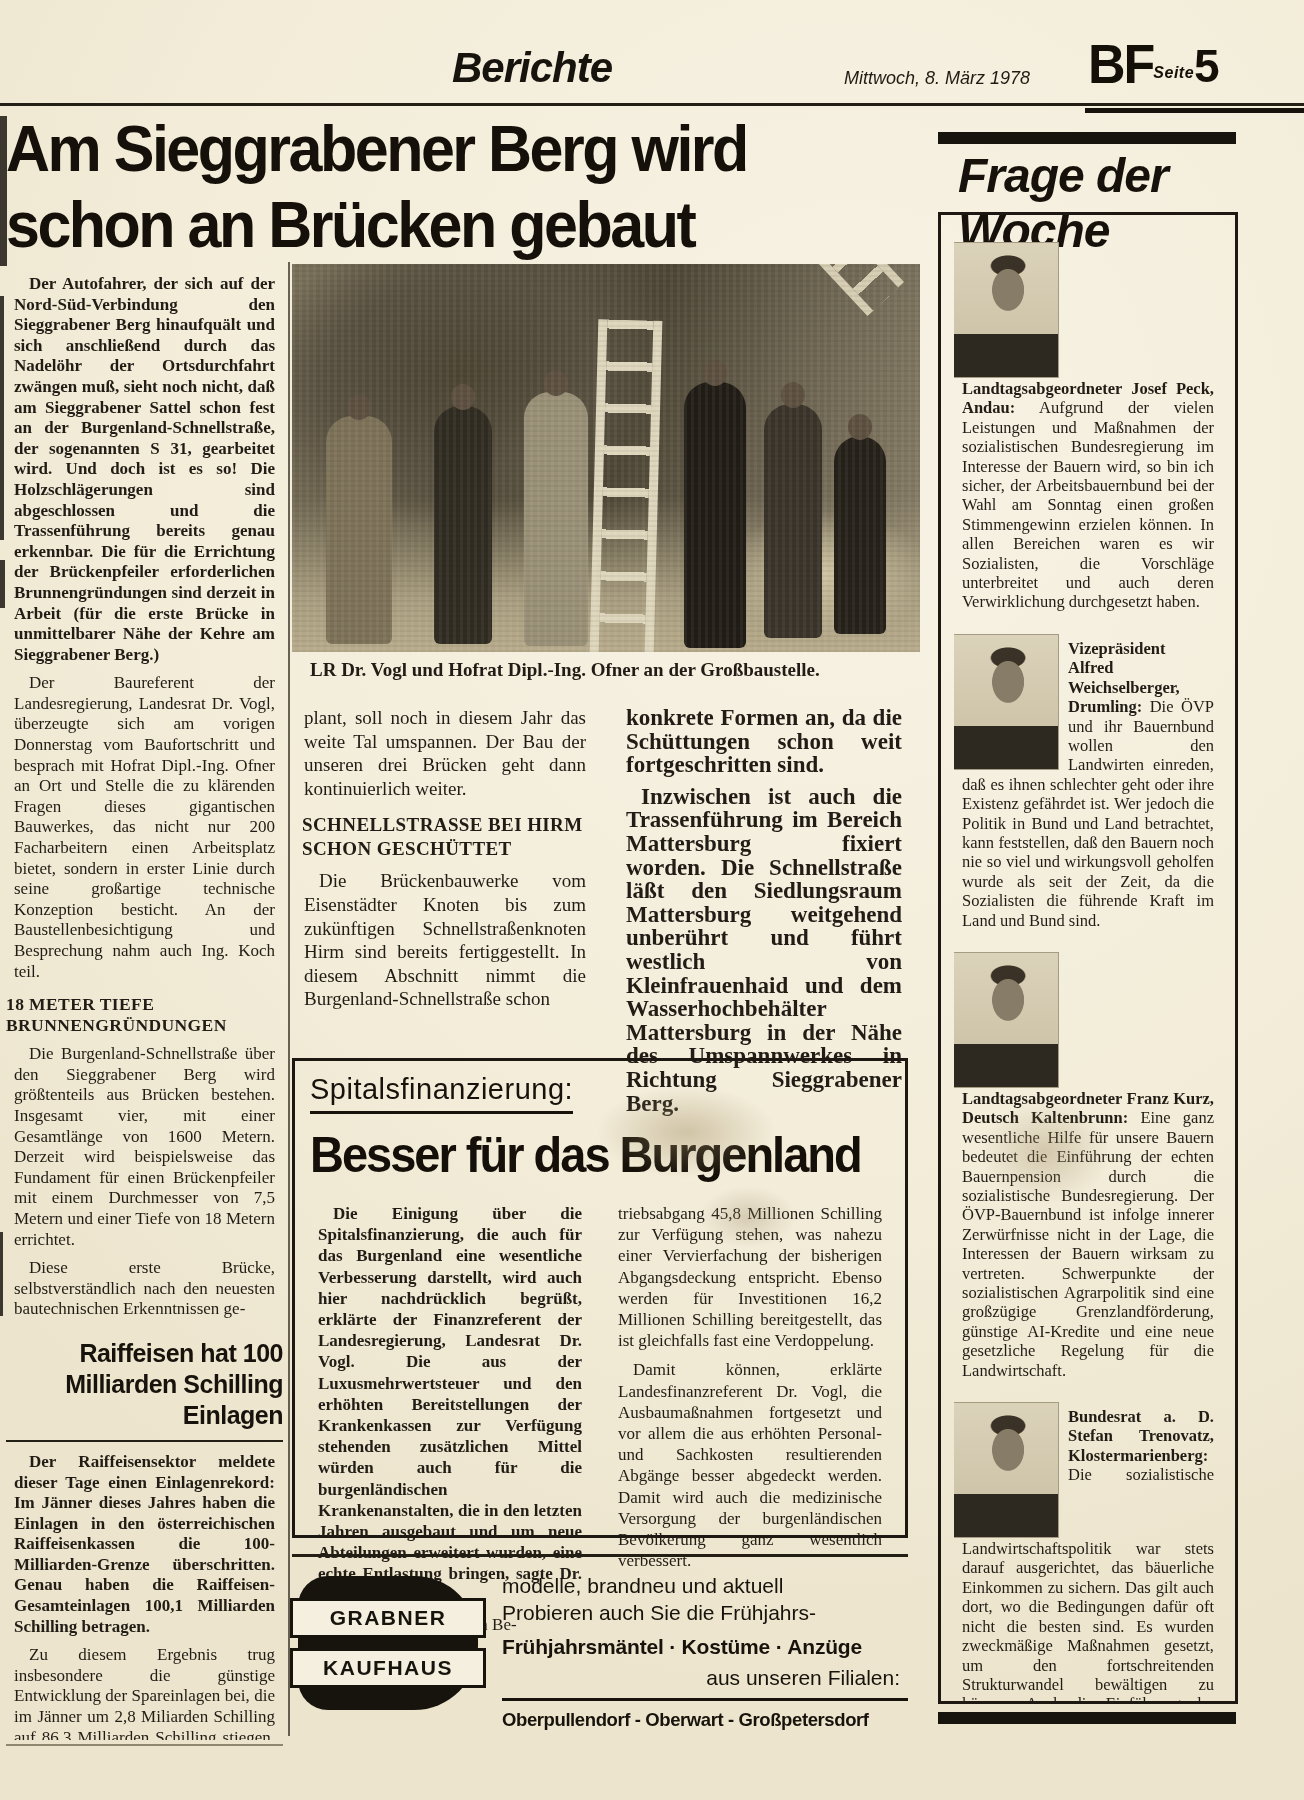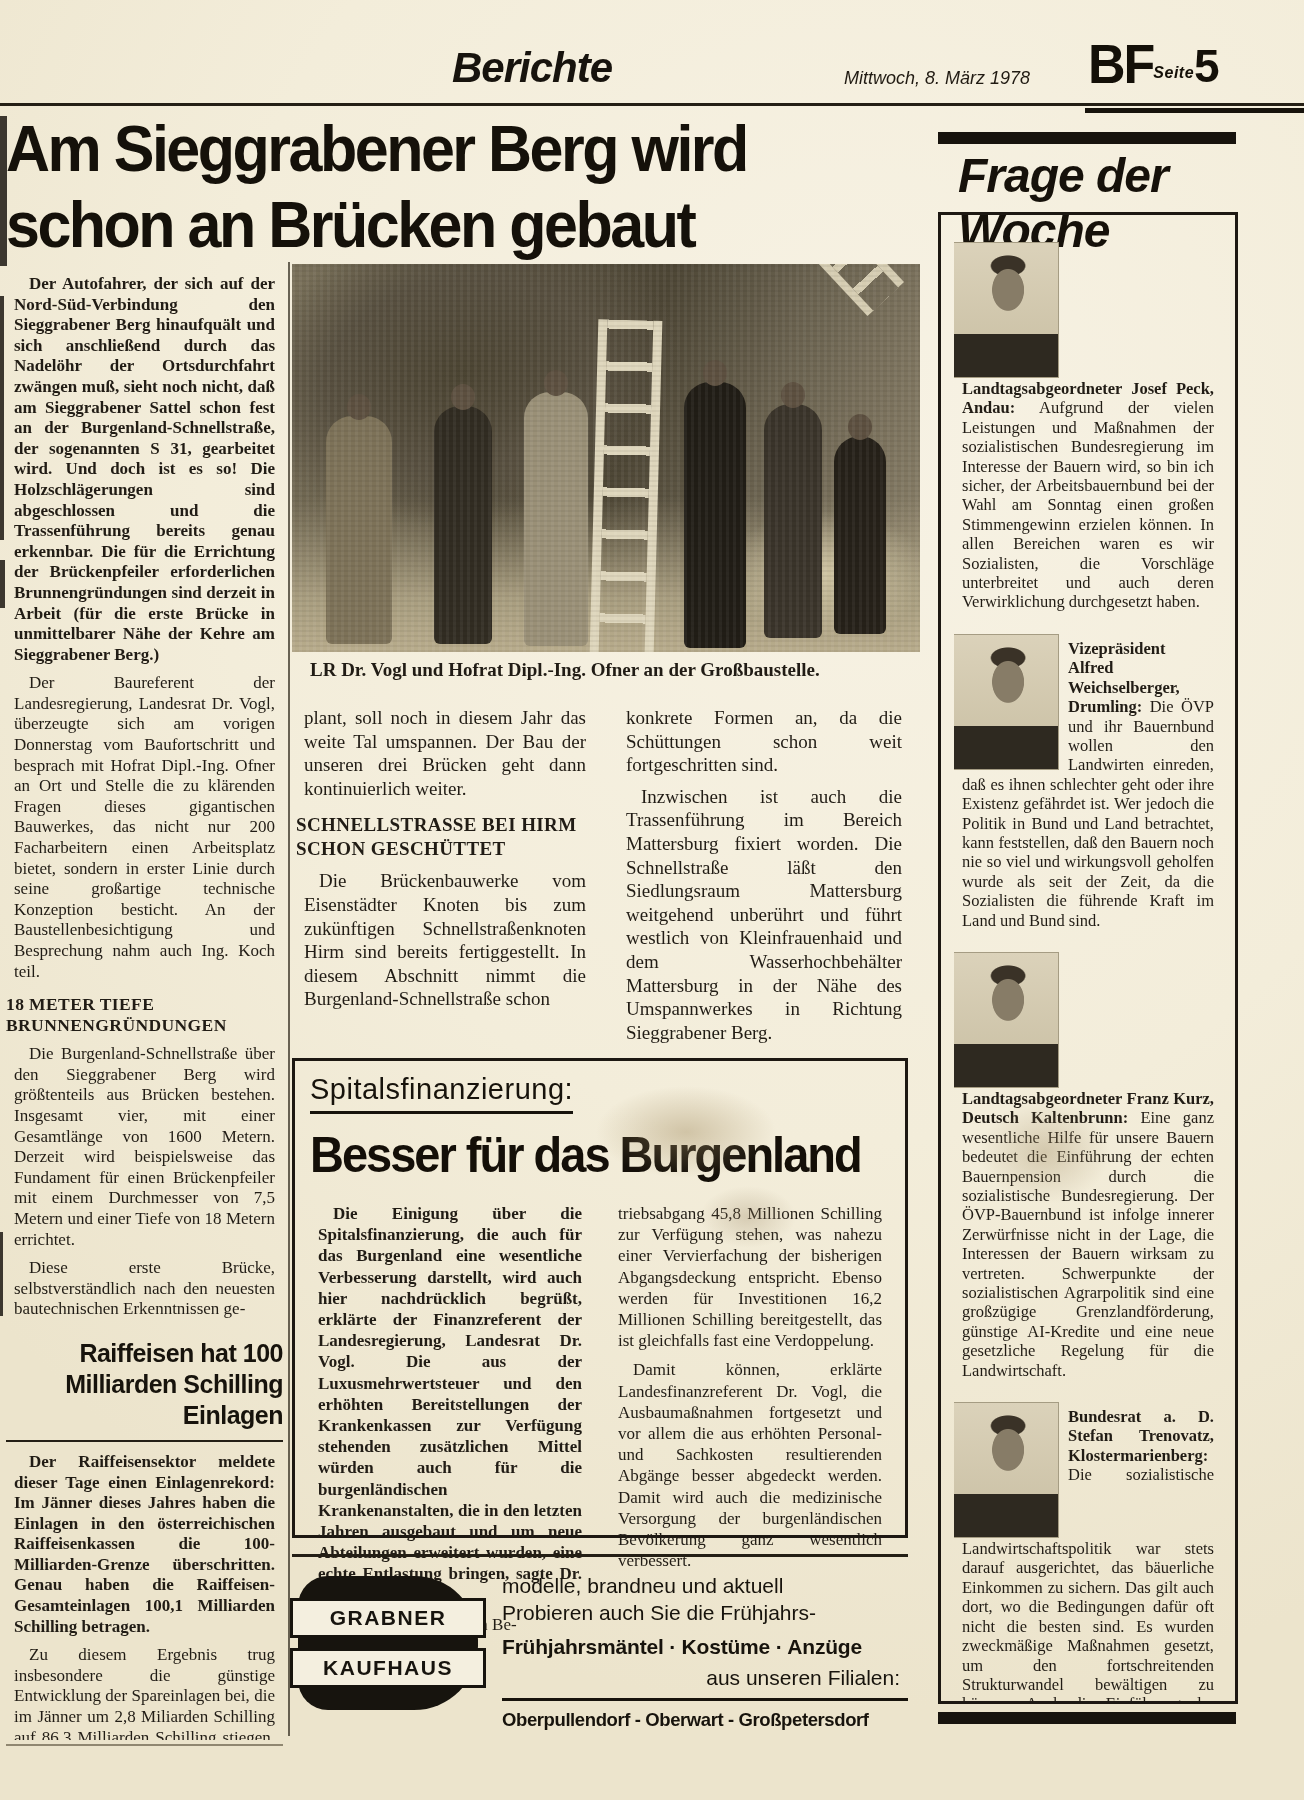--- a/index.html
+++ b/index.html
@@ -67,22 +67,22 @@
   .f2{left:142px;top:142px;width:58px;height:238px;background:#312c22;}
   .f3{left:232px;top:128px;width:64px;height:254px;background:#9a9077;}
   .f4{left:392px;top:118px;width:62px;height:266px;background:#211d16;}
   .f5{left:472px;top:140px;width:58px;height:234px;background:#3a342a;}
   .f6{left:542px;top:172px;width:52px;height:198px;background:#262119;}
 
   .caption{position:absolute;left:296px;top:658px;width:616px;font-weight:700;font-size:19px;line-height:24px;text-indent:14px;}
 
   
   .colA{position:absolute;left:296px;top:698px;width:298px;font-size:19px;line-height:23.6px;}
-  .colB{position:absolute;left:618px;top:698px;width:292px;font-size:19px;line-height:23.6px;}
-  .sub-centre{font-weight:700;font-size:19px;line-height:24px;letter-spacing:.4px;margin:13px 0 8px;}
+  .colB{position:absolute;left:618px;top:698px;width:292px;font-size:23px;line-height:23.6px;font-weight:bold;}
+  .sub-centre{font-weight:700;font-size:19px;line-height:24px;letter-spacing:.4px;margin:13px 6px 8px;}
 
   
   .spital-box{position:absolute;left:292px;top:1058px;width:616px;height:480px;box-sizing:border-box;
     border:3px solid #1d1812;padding:12px 15px;}
   .kicker{display:inline-block;font-family:"Liberation Sans",sans-serif;font-size:29px;letter-spacing:.5px;
     color:#17130c;padding-bottom:5px;border-bottom:3px solid #17130c;}
   .s-headline{font-family:"Liberation Sans",sans-serif;font-weight:700;font-size:47px;letter-spacing:-2px;
     margin:12px 0 14px;color:#140f08;transform:scaleY(1.05);transform-origin:left top;white-space:nowrap;}
   .s-cols{display:flex;gap:20px;}
   .s-col{width:50%;font-size:17px;line-height:21.2px;}

